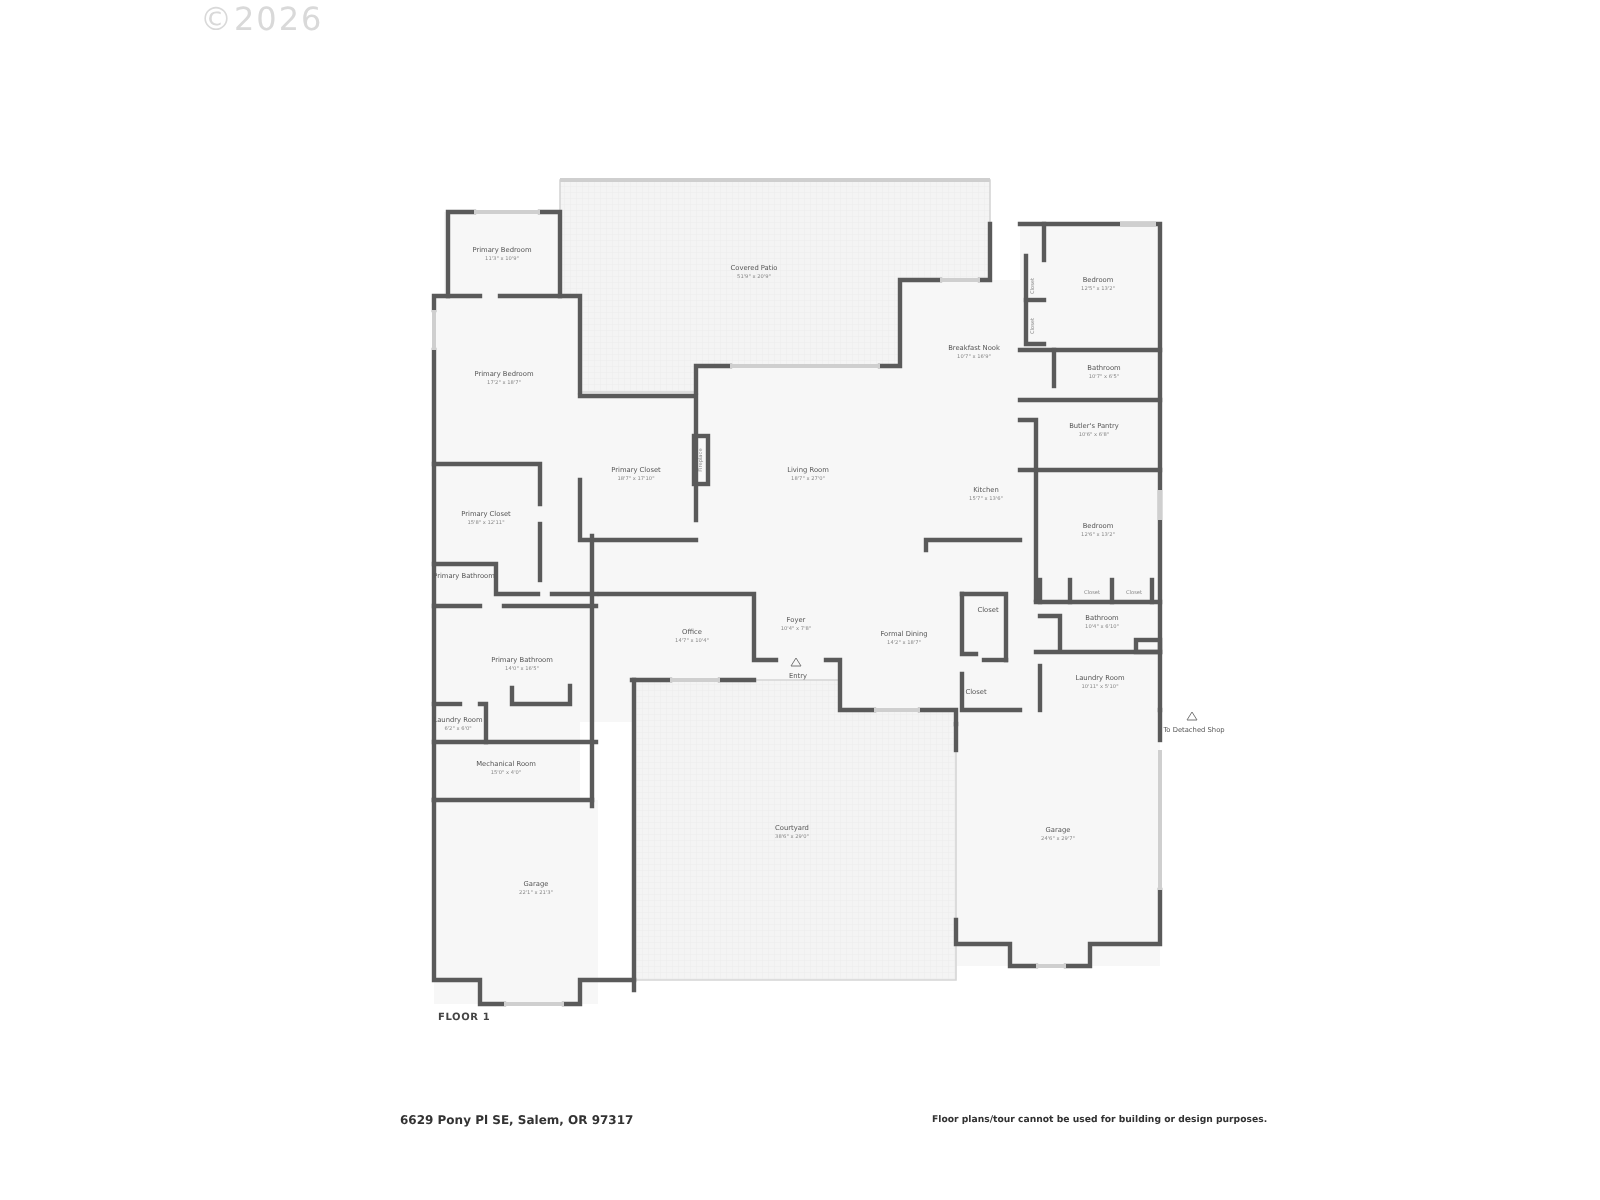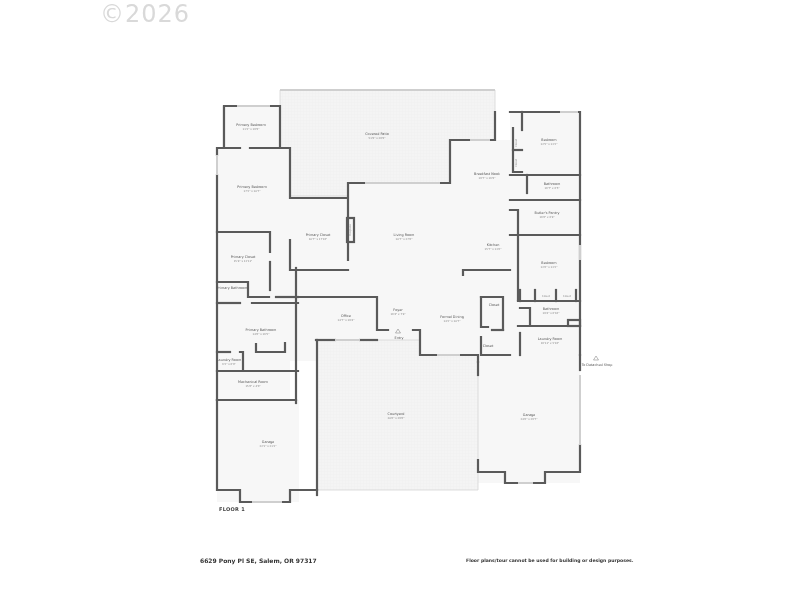--- a/index.html
+++ b/index.html
@@ -1,17 +1,17 @@
 <!DOCTYPE html>
 <html><head>
 <meta charset="utf-8">
 <style>
   html, body { margin: 0; padding: 0; }
   body { width: 800px; height: 600px; background: #ffffff; position: relative; overflow: hidden; font-family: "DejaVu Sans", sans-serif; }
-  .copyright { position: absolute; left: 100px; top: 0px; font-size: 24px; color: #d9d9d9; font-family: "DejaVu Sans", sans-serif; letter-spacing: 1px; }
+  .copyright { position: absolute; left: 100px; top: 0px; font-size: 16px; color: #d9d9d9; font-family: "DejaVu Sans", sans-serif; letter-spacing: 1px; }
   svg.plan { position: absolute; left: 0; top: 0; }
   .footer-address { position: absolute; left: 200px; top: 557px; font-size: 6px; font-weight: bold; color: #333; }
   .footer-disclaimer { position: absolute; left: 466px; top: 558px; font-size: 4.6px; color: #333; font-weight: bold; }
   .floor-label { position: absolute; left: 219px; top: 506px; font-size: 5px; font-weight: bold; color: #444; letter-spacing: 0.3px; }
   .rl { font-family: "DejaVu Sans", sans-serif; font-size: 3.4px; fill: #555; text-anchor: middle; }
   .rd { font-family: "DejaVu Sans", sans-serif; font-size: 2.6px; fill: #888; text-anchor: middle; }
   .wall { stroke: #5a5a5a; stroke-width: 2.2; fill: none; stroke-linecap: square; }
   .win { stroke: #cfcfcf; stroke-width: 2; fill: none; }
 </style>
 </head>

